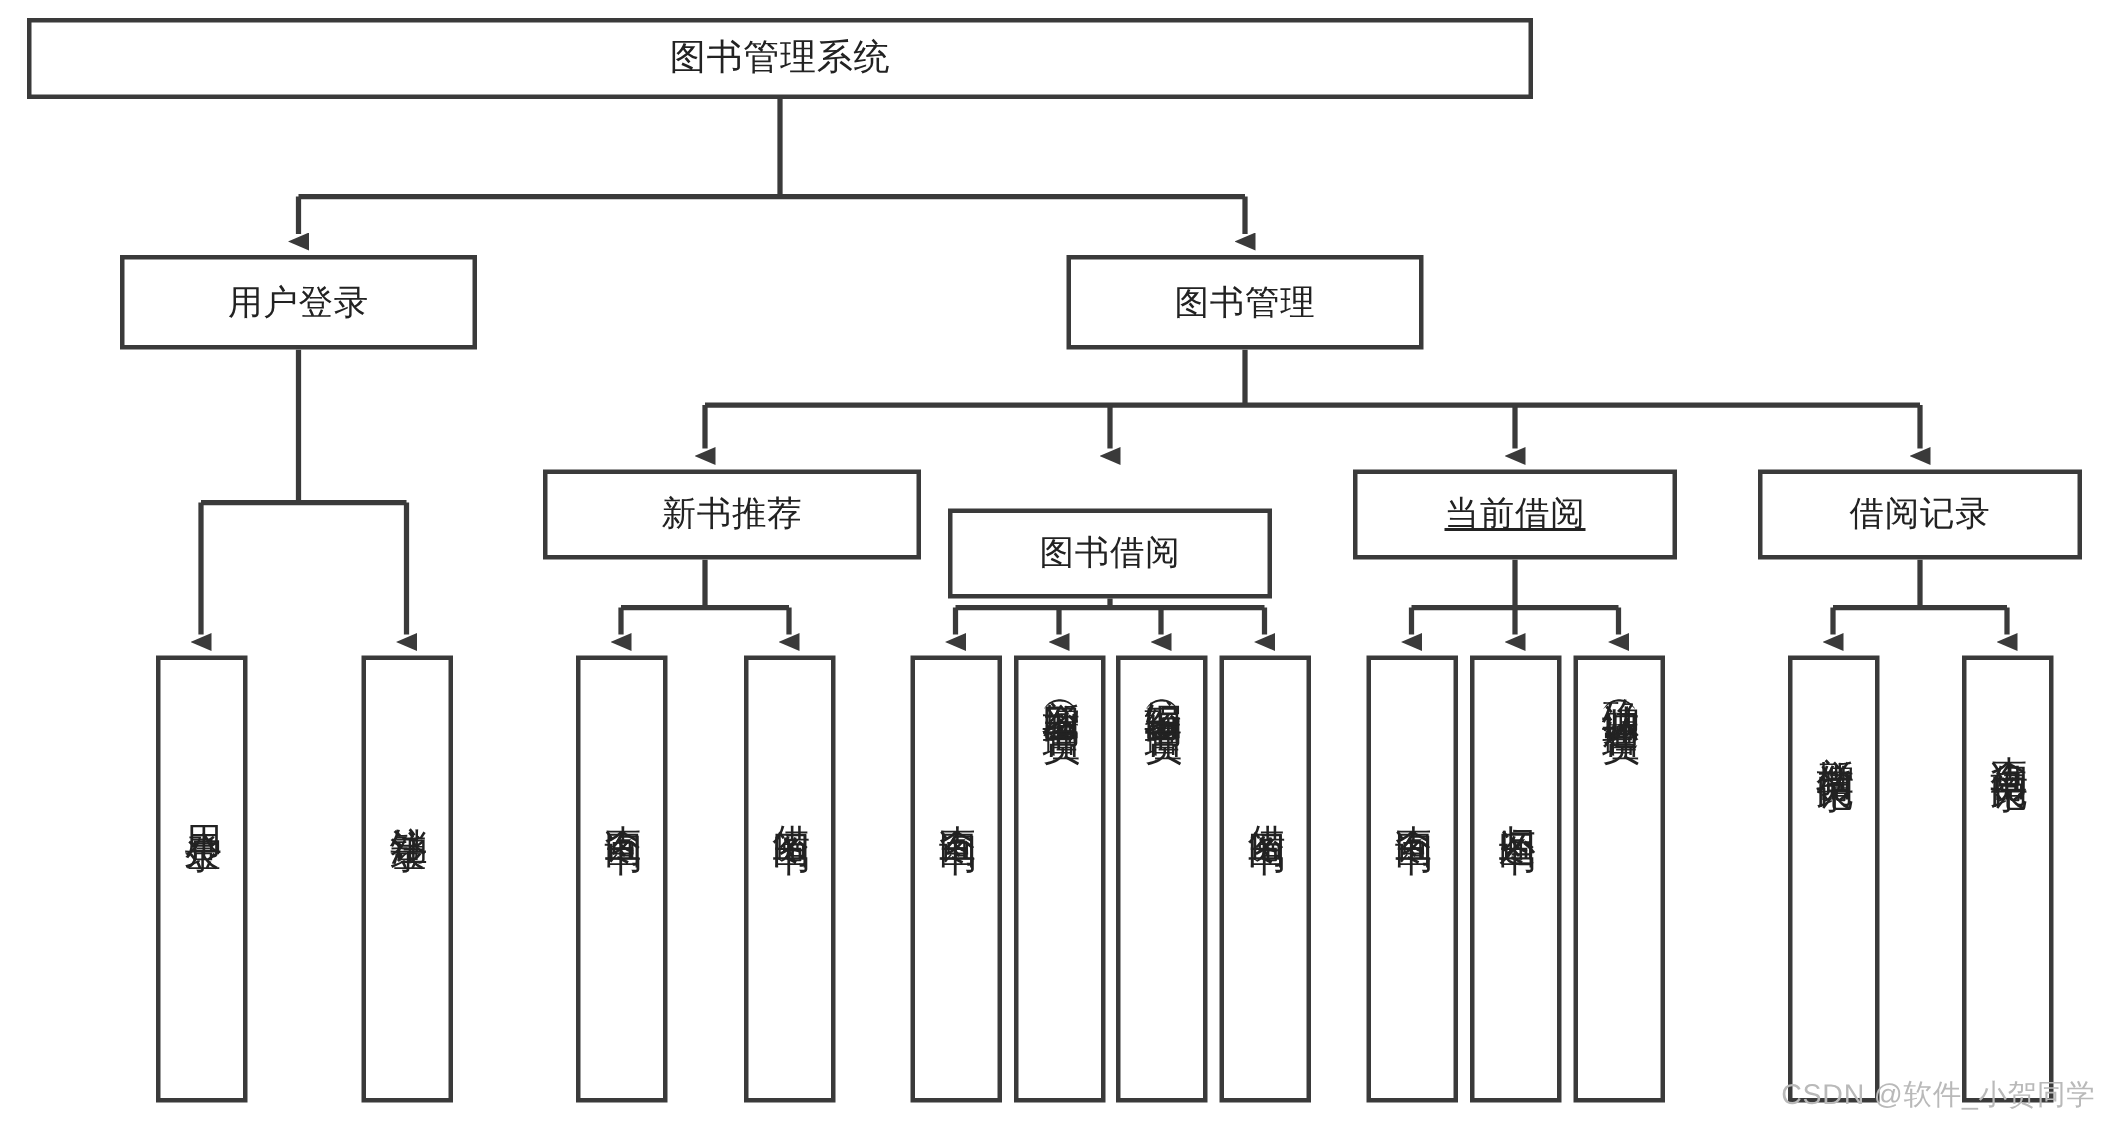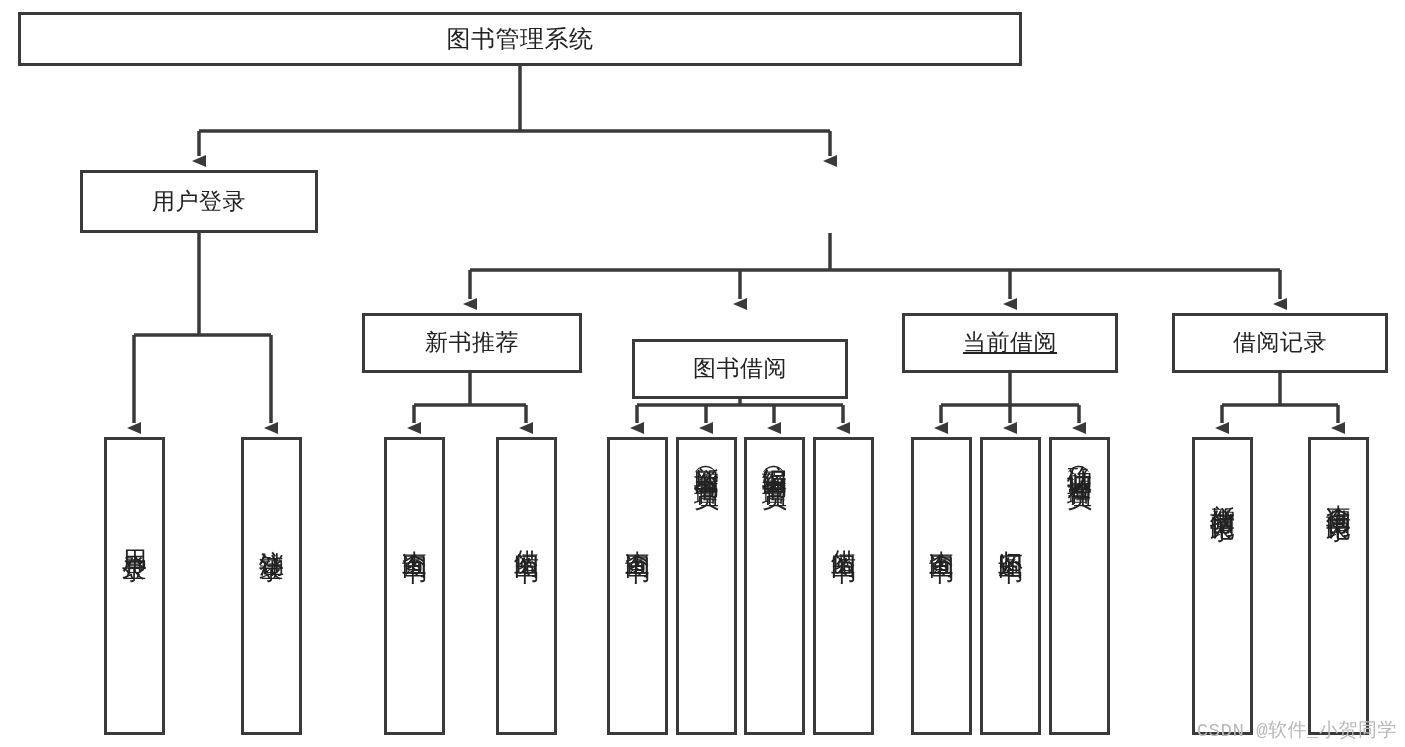--- a/index.html
+++ b/index.html
@@ -69,21 +69,21 @@
     margin-top: 38px;
   }
   .watermark {
     position: absolute;
     right: 8px;
     bottom: 4px;
     font-size: 19px;
     color: #b9b9b9;
     letter-spacing: 0.5px;
     white-space: nowrap;
-    font-family: Liberation Mono, monospace;
+    font-family: Liberation Sans, sans-serif;
   }
 </style>
 </head>
 <body>
 
 <div id="canvas">
 
   <svg class="wires" viewBox="0 0 1405 747">
     <defs>
       <marker id="arrow" markerWidth="12" markerHeight="14" refX="1" refY="7" orient="auto" markerUnits="userSpaceOnUse">
@@ -137,22 +137,25 @@
     </g>
   </svg>
 
   <div class="node horiz root" style="left:18px; top:12px; width:1004px; height:54px;">
     <span class="label">图书管理系统</span>
   </div>
 
   <div class="node horiz" style="left:80px; top:170px; width:238px; height:63px;">
     <span class="label">用户登录</span>
   </div>
-
-  <div class="node horiz" style="left:362px; top:313px; width:220px; height:60px;">
+  <div class="node horiz" style="left:711px; top:170px; width:238px; height:63px;">
+    <span class="label">图书管理</span>
+  </div>
+
+  <div class="node horiz" style="left:362px; top:313px; width:252px; height:60px;">
     <span class="label">新书推荐</span>
   </div>
   <div class="node horiz" style="left:632px; top:313px; width:216px; height:60px;margin-top:26px;">
     <span class="label">图书借阅</span>
   </div>
   <div class="node horiz" style="left:902px; top:313px; width:216px; height:60px;text-decoration:underline;">
     <span class="label">当前借阅</span>
   </div>
   <div class="node horiz" style="left:1172px; top:313px; width:216px; height:60px;">
     <span class="label">借阅记录</span>

